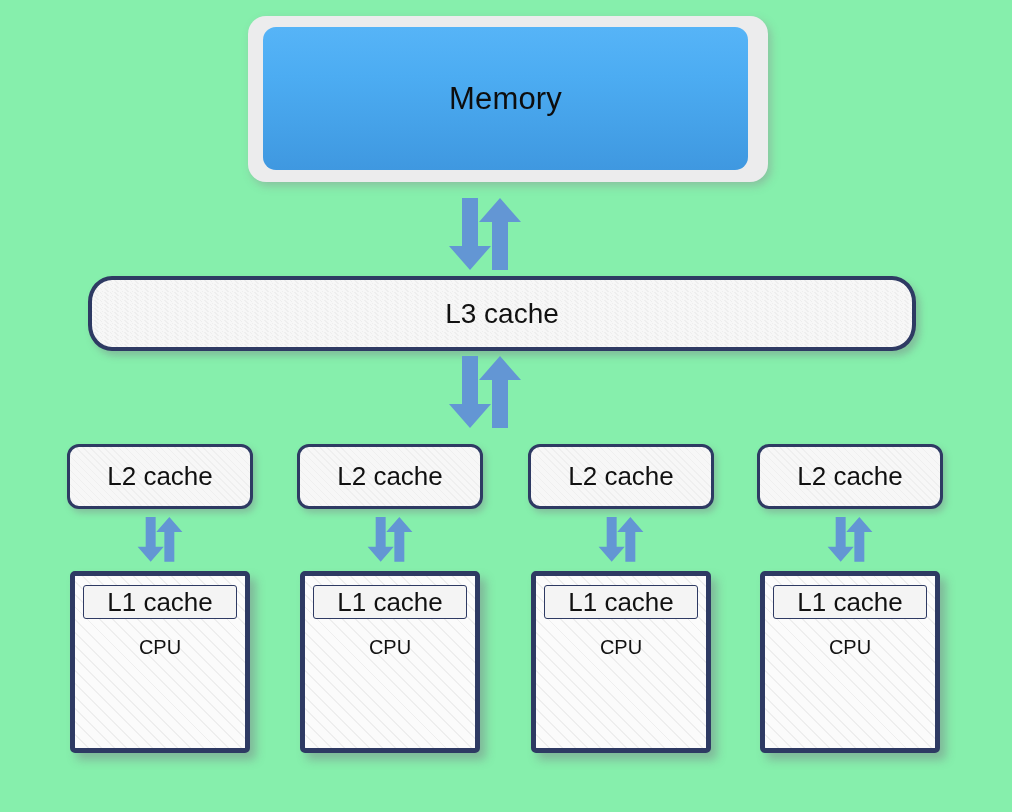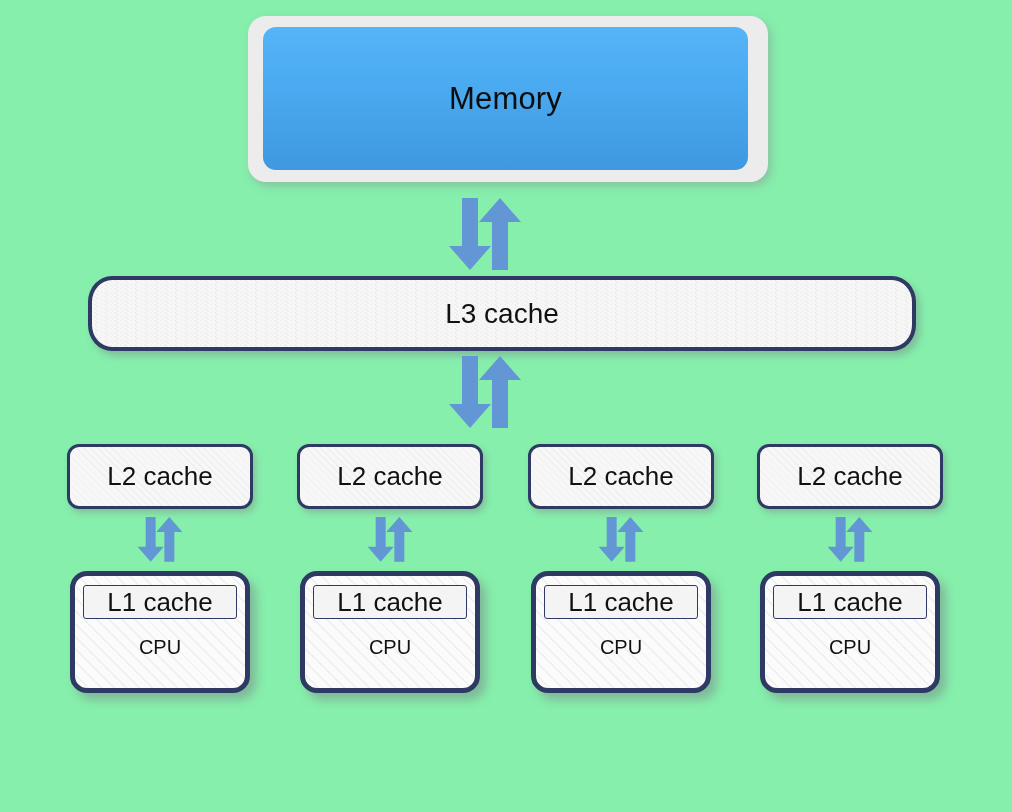--- a/index.html
+++ b/index.html
@@ -109,24 +109,24 @@
   .l2-label {
     font-size: 26px;
     color: #111111;
   }
 
   
   .cpu-box {
     position: relative;
     margin: 0 auto;
     width: 180px;
-    height: 122px;
+    height: 182px;
     box-sizing: border-box;
     border: 5px solid #2e3a63;
-    border-radius: 17px;
+    border-radius: 5px;
     background-color: #fbfbfb;
     background-image: repeating-linear-gradient(
         45deg,
         rgba(0,0,0,0.050) 0px,
         rgba(0,0,0,0.050) 1.4px,
         rgba(0,0,0,0) 1.4px,
         rgba(0,0,0,0) 9px);
     box-shadow: 6px 7px 10px rgba(120,120,130,0.45);
   }
   .l1-box {

